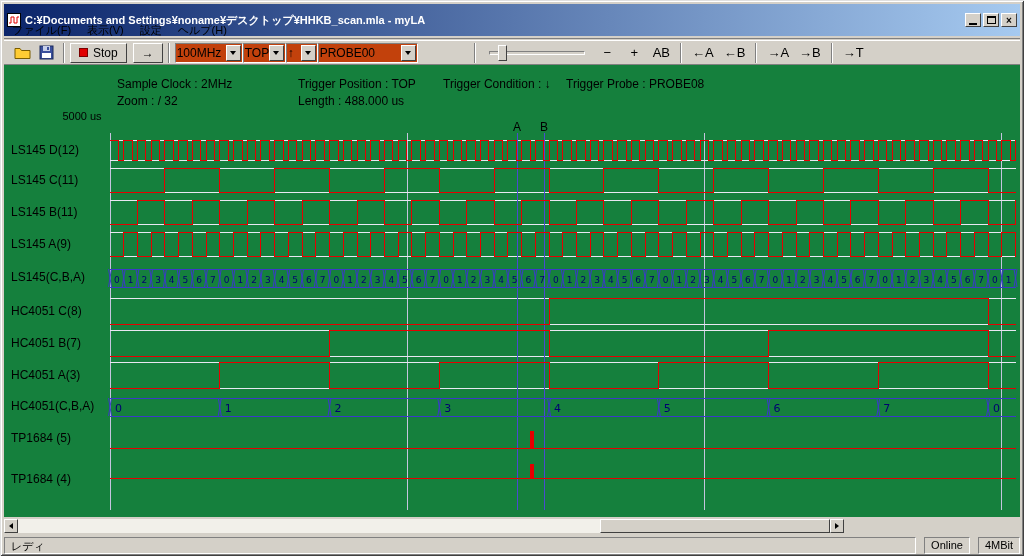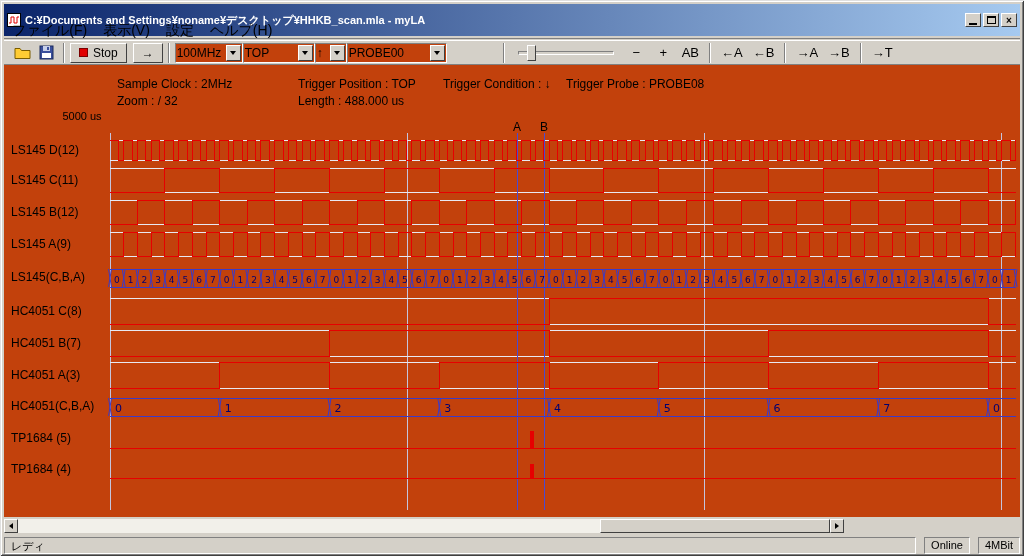--- a/index.html
+++ b/index.html
@@ -19,21 +19,21 @@
   .title-text { color:#fff; font-size:11px; font-weight:bold; margin-left:4px; flex:1;
     white-space:nowrap; overflow:hidden; }
   .win-buttons { display:flex; gap:2px; }
   .winbtn { width:16px; height:14px; background:#d4d0c8; border:1px solid;
     border-color:#fff #404040 #404040 #fff; font-size:10px; line-height:11px;
     text-align:center; padding:0; font-weight:bold; cursor:default; }
   .glyph-min { display:block; width:8px; height:2px; background:#000; margin:8px auto 0; }
   .glyph-max { display:block; width:9px; height:8px; border:1px solid #000; border-top:2px solid #000; margin:2px auto; }
   
   .menubar { position:absolute; left:4px; top:23px; width:1016px; height:16px;
-    display:flex; align-items:center; font-size:14px; border-bottom:1px solid #808080; }
+    display:flex; align-items:center; font-size:11px; border-bottom:1px solid #808080; }
   .menu-item { padding:1px 8px; white-space:nowrap; }
   
   .toolbar { position:absolute; left:4px; top:40px; width:1016px; height:25px;
     display:flex; align-items:center; border-top:1px solid #fff; border-bottom:1px solid #808080; padding-left:6px; }
   .icon-btn { width:24px; height:22px; background:transparent; border:1px solid transparent;
     display:flex; align-items:center; justify-content:center; }
   .sep { width:2px; height:20px; border-left:1px solid #808080; border-right:1px solid #fff; margin:0 5px; }
   .raised-btn { height:20px; background:#d4d0c8; border:1px solid;
     border-color:#fff #404040 #404040 #fff; display:inline-flex; align-items:center;
     gap:5px; padding:0 8px; font-size:12px; }
@@ -45,21 +45,21 @@
     border-color:#fff #404040 #404040 #fff; display:flex; align-items:center; justify-content:center; margin-right:1px; }
   .down-tri { width:0; height:0; border-left:3px solid transparent; border-right:3px solid transparent; border-top:4px solid #000; }
   .slider { position:relative; width:96px; height:20px; margin-left:8px; }
   .slider-track { position:absolute; left:0; right:0; top:8px; height:4px;
     border:1px solid; border-color:#808080 #fff #fff #808080; background:#d4d0c8; }
   .slider-thumb { position:absolute; left:9px; top:2px; width:9px; height:16px;
     background:#d4d0c8; border:1px solid; border-color:#fff #404040 #404040 #fff; }
   .tbtn { min-width:25px; height:20px; background:transparent; border:1px solid transparent;
     font-size:13px; padding:0 3px; margin:0 1px; }
   
-  .workarea { position:absolute; left:4px; top:65px; width:1016px; height:452px; background:#c2410c; }
+  .workarea { position:absolute; left:4px; top:65px; width:1016px; height:452px; background:#15803d; }
   .info-text { position:absolute; font-size:12px; color:#000; white-space:nowrap; }
   .time-label { position:absolute; left:46px; top:45px; width:64px; text-align:center; font-size:11px; }
   .marker-label { position:absolute; top:55px; width:12px; text-align:center; font-size:12px; }
   .ch-label { position:absolute; left:7px; width:100px; font-size:12px; white-space:nowrap; }
   #wave-svg { position:absolute; left:0; top:0; width:1024px; height:556px; pointer-events:none; }
   
   .hscroll { position:absolute; left:4px; top:519px; width:840px; height:14px; display:flex; background:#f2f0ea; }
   .scroll-arrow { width:14px; height:14px; background:#d4d0c8; border:1px solid;
     border-color:#fff #404040 #404040 #fff; display:flex; align-items:center; justify-content:center; padding:0; }
   .tri-left { width:0; height:0; border-top:3px solid transparent; border-bottom:3px solid transparent; border-right:4px solid #000; }
@@ -126,21 +126,21 @@
     <button class="raised-btn" style="margin-left:6px;">
       <span>→</span>
     </button>
     <div class="sep"></div>
     <div class="select" style="width:68px;">
       <span class="select-value">100MHz</span>
       <span class="drop-btn">
           <span class="down-tri"></span>
         </span>
     </div>
-    <div class="select" style="width:72px;">
+    <div class="select" style="width:43px;">
       <span class="select-value">TOP</span>
       <span class="drop-btn">
           <span class="down-tri"></span>
         </span>
     </div>
     <div class="select" style="width:32px;">
       <span class="select-value">↑</span>
       <span class="drop-btn">
           <span class="down-tri"></span>
         </span>
@@ -175,29 +175,29 @@
     <div class="info-text" style="left:439px; top:12px;">Trigger Condition : ↓</div>
     <div class="info-text" style="left:562px; top:12px;">Trigger Probe : PROBE08</div>
     <div class="info-text" style="left:113px; top:29px;">Zoom : /  32</div>
     <div class="info-text" style="left:294px; top:29px;">Length : 488.000 us</div>
     <div class="time-label">5000 us</div>
     <div class="marker-label" style="left:507px;">A</div>
     <div class="marker-label" style="left:534px;">B</div>
 
     <div class="ch-label" style="top:78px;">LS145 D(12)</div>
     <div class="ch-label" style="top:108px;">LS145 C(11)</div>
-    <div class="ch-label" style="top:140px;">LS145 B(12)</div>
+    <div class="ch-label" style="top:140px;">LS145 B(11)</div>
     <div class="ch-label" style="top:172px;">LS145 A(9)</div>
     <div class="ch-label" style="top:205px;">LS145(C,B,A)</div>
     <div class="ch-label" style="top:239px;">HC4051 C(8)</div>
     <div class="ch-label" style="top:271px;">HC4051 B(7)</div>
     <div class="ch-label" style="top:303px;">HC4051 A(3)</div>
     <div class="ch-label" style="top:334px;">HC4051(C,B,A)</div>
     <div class="ch-label" style="top:366px;">TP1684 (5)</div>
-    <div class="ch-label" style="top:397px;">TP1684 (4)</div>
+    <div class="ch-label" style="top:407px;">TP1684 (4)</div>
   </div>
 
   <svg id="wave-svg">
       <line x1="110" y1="133" x2="110" y2="510" stroke="#c4c4de" shape-rendering="crispEdges"></line>
       <line x1="407" y1="133" x2="407" y2="510" stroke="#c4c4de" shape-rendering="crispEdges"></line>
       <line x1="704" y1="133" x2="704" y2="510" stroke="#c4c4de" shape-rendering="crispEdges"></line>
       <line x1="1001" y1="133" x2="1001" y2="510" stroke="#c4c4de" shape-rendering="crispEdges"></line>
       <line x1="110" y1="140" x2="1016" y2="140" stroke="#e8e8f2" shape-rendering="crispEdges"></line>
       <line x1="110" y1="160" x2="1016" y2="160" stroke="#e8e8f2" shape-rendering="crispEdges"></line>
       <line x1="110" y1="168" x2="1016" y2="168" stroke="#e8e8f2" shape-rendering="crispEdges"></line>

